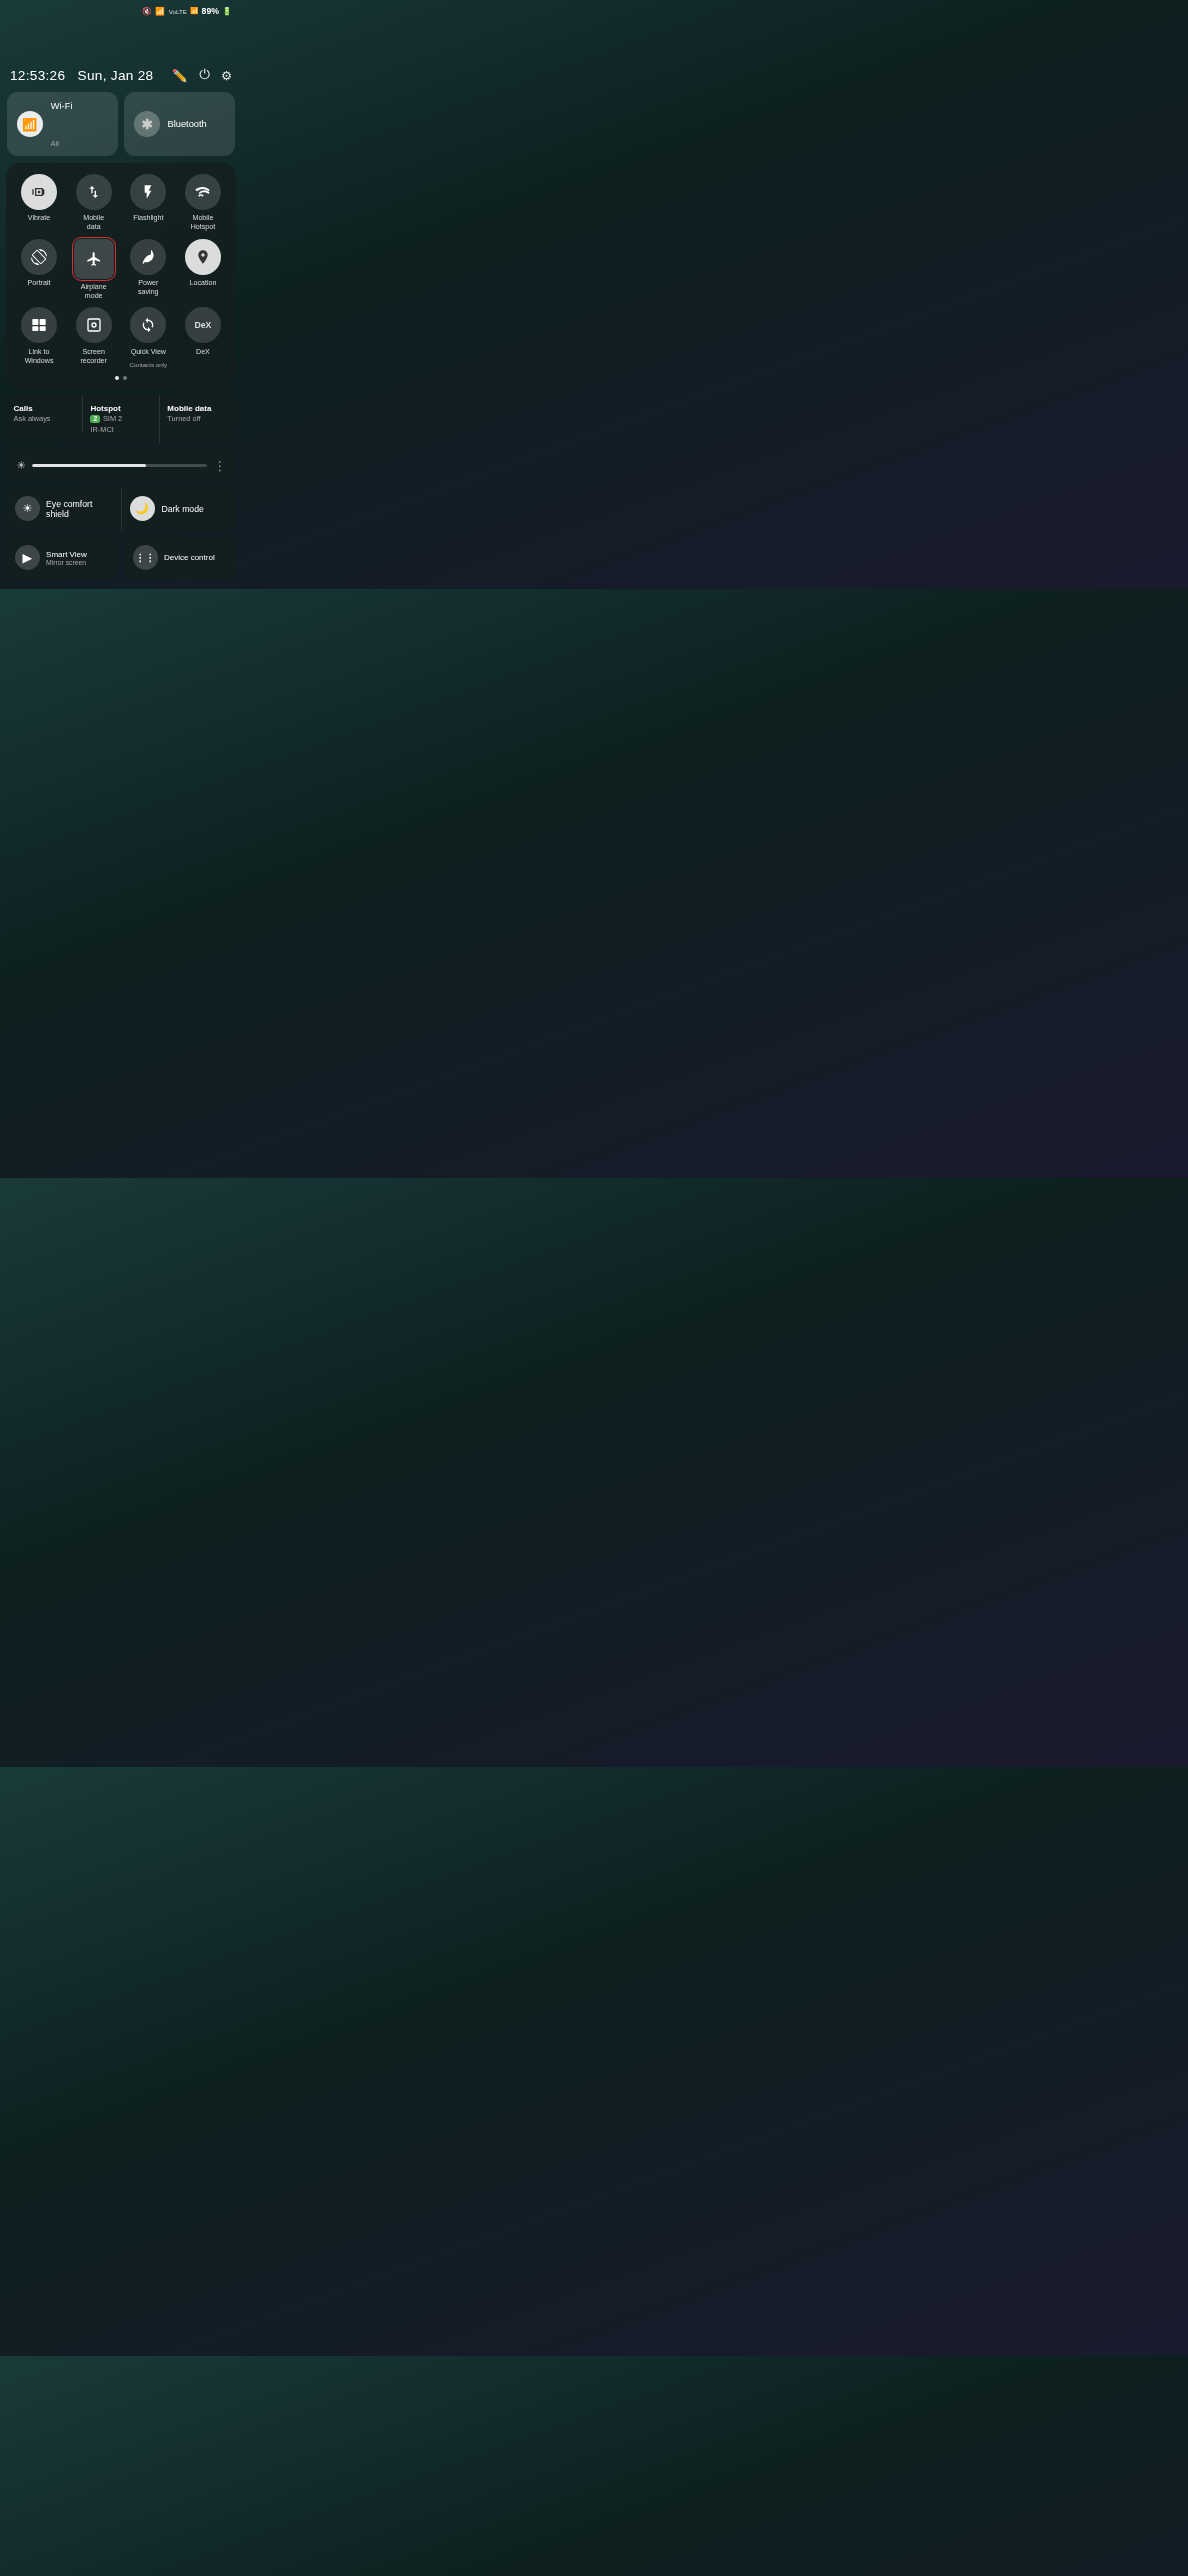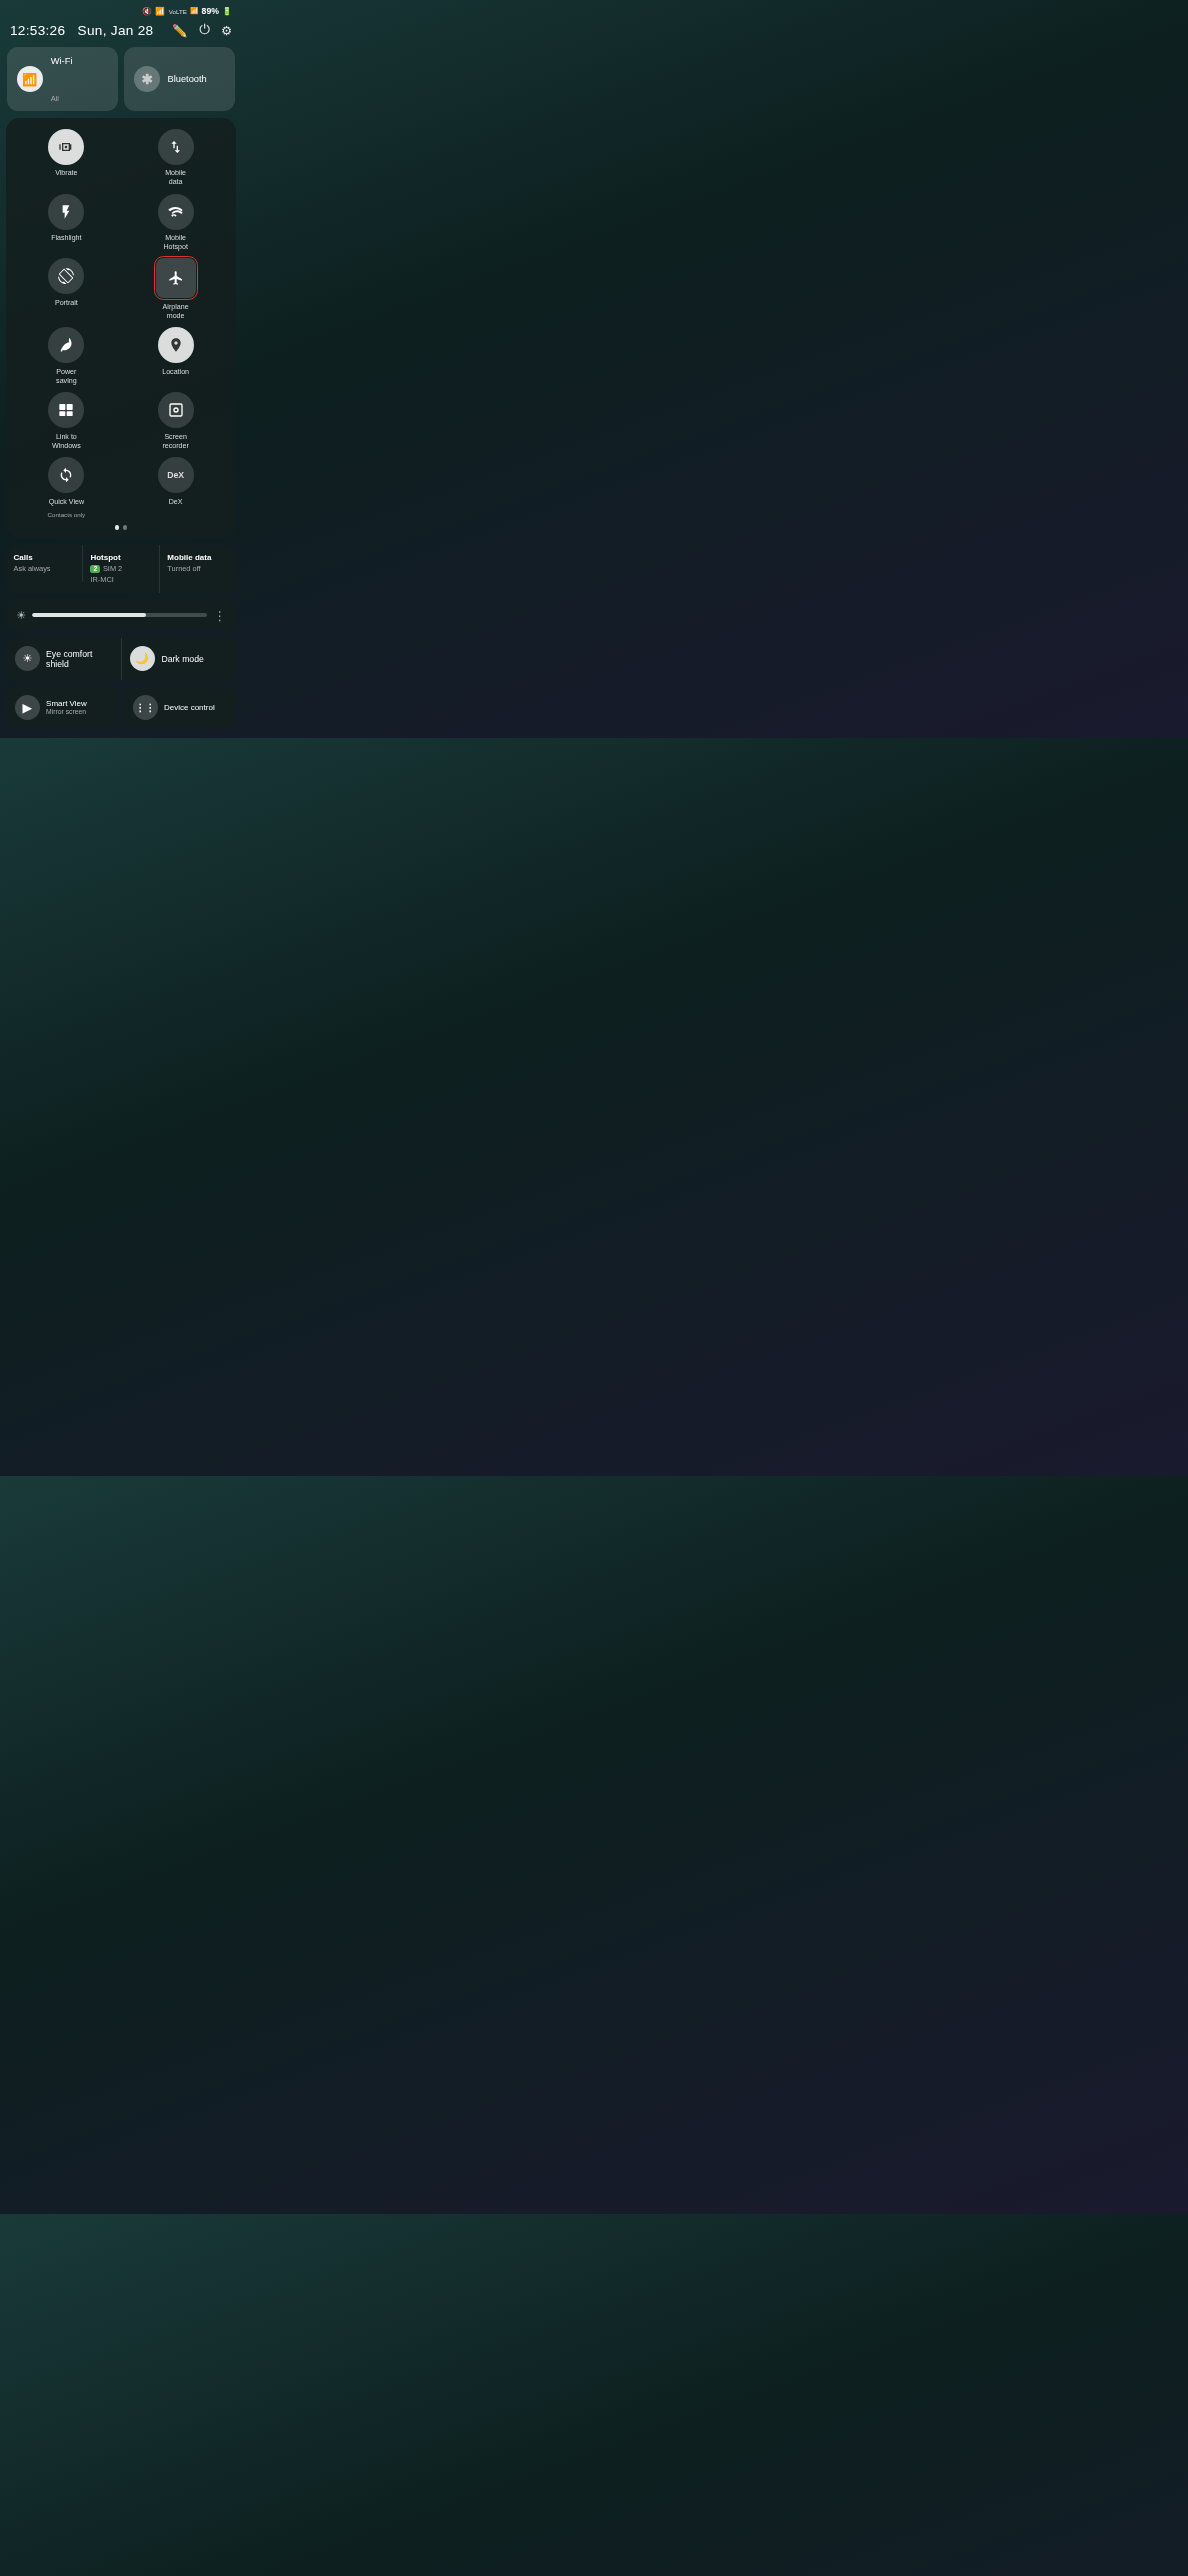--- a/index.html
+++ b/index.html
@@ -27,20 +27,21 @@
       gap: 3.1px;
     }
     .battery-text { font-weight: 600; font-size: 8.7px; }
 
     
     .header-row {
       display: flex;
       justify-content: space-between;
       align-items: center;
       padding: 2.5px 10px 8.7px;
+      margin-top: 45px;
     }
     .time-date {
       font-size: 13.6px;
       font-weight: 300;
       letter-spacing: 0.3px;
     }
     .header-icons {
       display: flex;
       gap: 11px;
       align-items: center;
@@ -88,21 +89,21 @@
 
     
     .tiles-container {
       background: rgba(20,30,30,0.85);
       border-radius: 13.6px;
       margin: 0 6.2px 6.2px;
       padding: 11px 7.4px 8.7px;
     }
     .tiles-grid {
       display: grid;
-      grid-template-columns: repeat(2, 1fr);
+      grid-template-columns: repeat(4, 1fr);
       gap: 6.2px 3.7px;
       margin-bottom: 7.4px;
     }
     .tile-item {
       display: flex;
       flex-direction: column;
       align-items: center;
       gap: 4.3px;
       cursor: pointer;
     }

